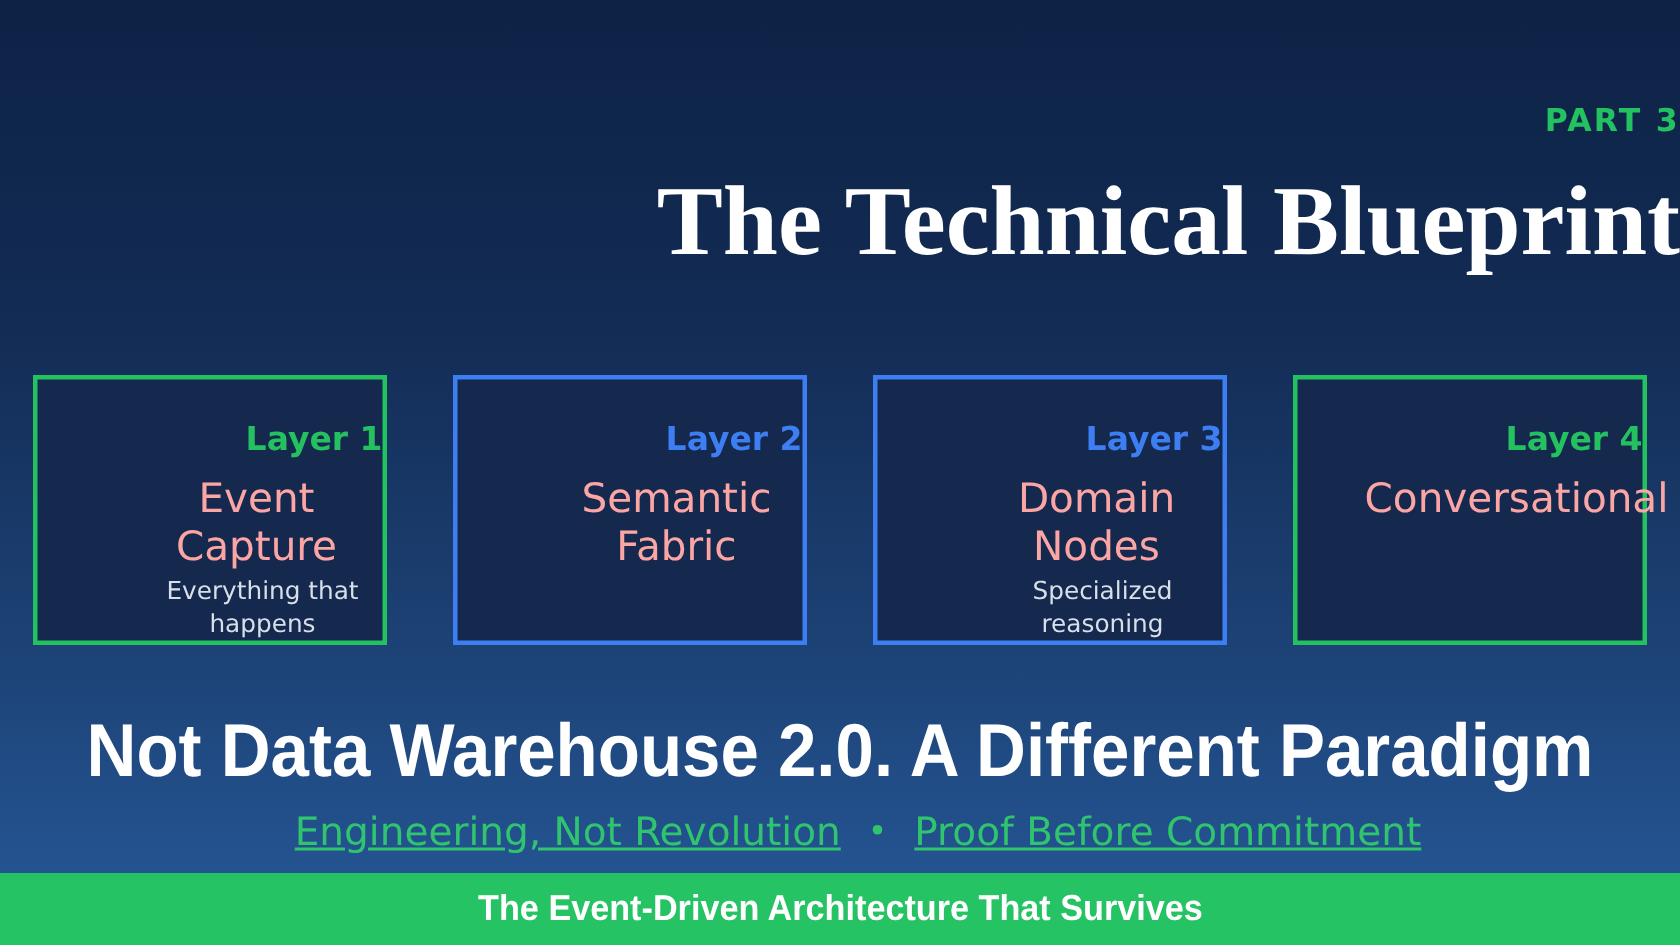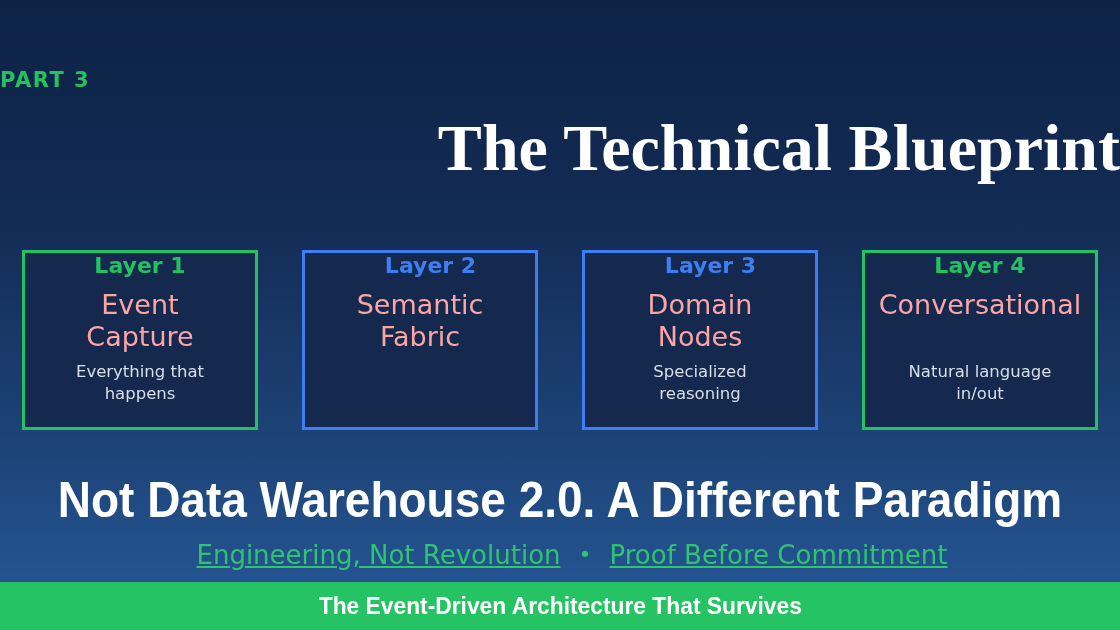--- a/index.html
+++ b/index.html
@@ -13,21 +13,21 @@
     height: 630px;
     overflow: hidden;
     background: linear-gradient(180deg, #0d2245 0%, #132c55 35%, #1d4377 70%, #26599a 100%);
     font-family: "DejaVu Sans", sans-serif;
   }
   .kicker {
     position: absolute;
     top: 68px;
     left: 0;
     width: 100%;
-    text-align: left;
+    text-align: right;
     font-size: 21px;
     font-weight: bold;
     letter-spacing: 1.5px;
     color: #24c161;
   }
   .title {
     position: absolute;
     top: 112px;
     left: 0;
     width: 100%;
@@ -49,22 +49,22 @@
     gap: 44px;
   }
   .layer-card {
     box-sizing: border-box;
     flex: 1 1 0;
     height: 180px;
     background: #15294e;
     border: 3px solid;
     display: flex;
     flex-direction: column;
-    align-items: center;
-    padding-top: 0;
+    align-items: flex-end;
+    padding-top: 28px;
     text-align: center;
   }
   .accent-green { border-color: #24c161; }
   .accent-blue  { border-color: #3d7ef2; }
   .layer-label {
     font-size: 22px;
     font-weight: bold;
     line-height: 26px;
   }
   .accent-green .layer-label { color: #24c161; }
@@ -160,21 +160,20 @@
 
     <div class="layer-card accent-blue">
       <div class="layer-label">Layer 3</div>
       <div class="layer-title">Domain Nodes</div>
       <div class="layer-sub">Specialized reasoning</div>
     </div>
 
     <div class="layer-card accent-green">
       <div class="layer-label">Layer 4</div>
       <div class="layer-title">Conversational</div>
-      <div class="layer-sub">Natural language in/out</div>
     </div>
 
   </div>
 
   <div class="statement">Not Data Warehouse 2.0. A Different Paradigm</div>
 
   <div class="tagline"><span>Engineering, Not Revolution</span><span class="dot">•</span><span>Proof Before Commitment</span></div>
 
   <div class="footer">
     <span class="footer-text">The Event-Driven Architecture That Survives</span>

